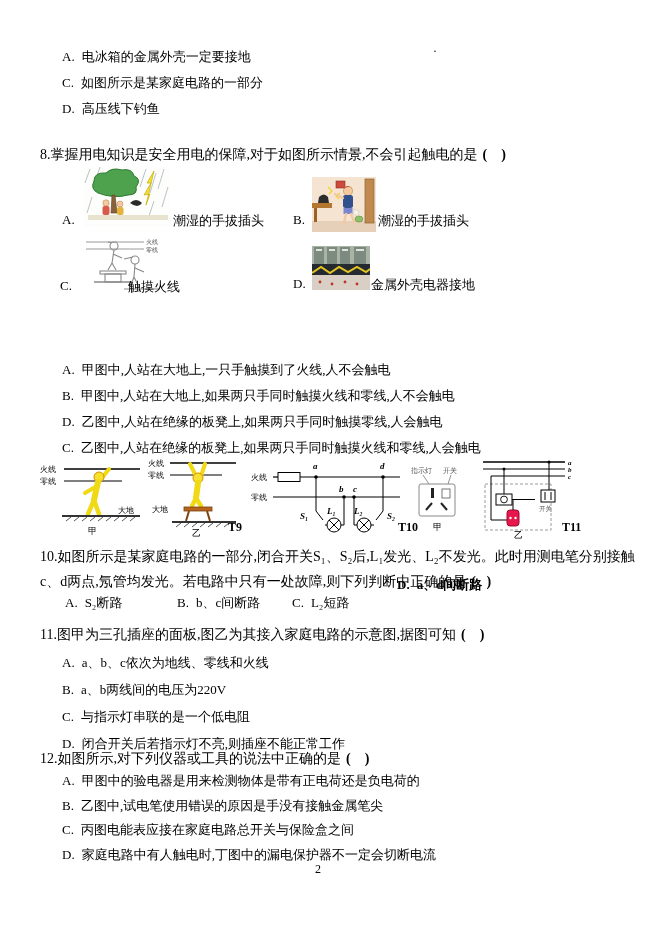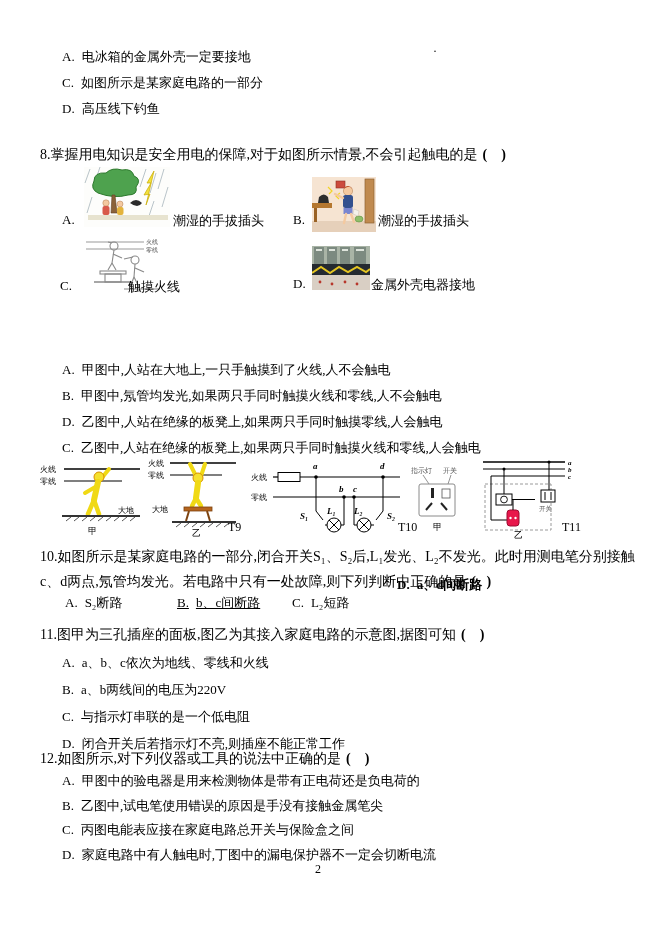--- a/index.html
+++ b/index.html
@@ -4,21 +4,21 @@
 <style>
   html,body{margin:0;padding:0;background:#fff;}
   .page{position:relative;width:636px;height:935px;background:#ffffff;
         font-family:"Liberation Serif","DejaVu Serif",serif;color:#000;overflow:hidden;}
   .abs{position:absolute;}
   .stem{font-size:14px;line-height:26px;}
   .opt{font-size:13px;line-height:26px;white-space:nowrap;}
   .optlbl{margin-right:7px;}
   .br{font-weight:bold;white-space:pre;margin-left:5px;}
   .cap{font-size:13px;white-space:nowrap;}
-  .ftag{font-size:12px;font-weight:normal;white-space:nowrap;}
+  .ftag{font-size:12px;font-weight:bold;white-space:nowrap;}
   .flabel{font-size:8px;fill:#000;}
   .fsmall{font-size:6px;fill:#555;}
   .fvar{font-size:9px;font-style:italic;font-weight:bold;fill:#000;}
   .fname{font-size:9px;fill:#000;}
   .pagenum{font-size:12px;text-align:center;width:100%;}
   svg{display:block;}
 </style>
 </head>
 <body>
 
@@ -139,21 +139,21 @@
       <circle cx="8" cy="36" r="1.4"></circle>
         <circle cx="20" cy="38" r="1.4"></circle>
         <circle cx="33" cy="36" r="1.4"></circle>
         <circle cx="45" cy="38" r="1.4"></circle>
     </g>
   </svg>
   <div class="abs cap" style="left:371px;top:276px;">金属外壳电器接地</div>
 
   <div class="abs" style="left:62px;top:357px;">
     <div class="opt"><span class="optlbl">A.</span><span>甲图中,人站在大地上,一只手触摸到了火线,人不会触电</span></div>
-    <div class="opt"><span class="optlbl">B.</span><span>甲图中,氖管均发光,如果两只手同时触摸火线和零线,人不会触电</span></div>
+    <div class="opt"><span class="optlbl">B.</span><span>甲图中,人站在大地上,如果两只手同时触摸火线和零线,人不会触电</span></div>
     <div class="opt"><span class="optlbl">D.</span><span>乙图中,人站在绝缘的板凳上,如果两只手同时触摸零线,人会触电</span></div>
     <div class="opt"><span class="optlbl">C.</span><span>乙图中,人站在绝缘的板凳上,如果两只手同时触摸火线和零线,人会触电</span></div>
   </div>
 
   <svg class="abs" style="left:38px;top:452px;" width="108" height="85" viewBox="0 0 108 85">
     <text x="2" y="20" class="flabel">火线</text>
     <line x1="26" y1="17" x2="102" y2="17" stroke="#000" stroke-width="1.6"></line>
     <text x="2" y="32" class="flabel">零线</text>
     <line x1="26" y1="29" x2="84" y2="29" stroke="#000" stroke-width="1.2"></line>
     <g>
@@ -295,21 +295,21 @@
       <circle cx="38.5" cy="66" r="1.2" fill="#fff"></circle>
       <line x1="36" y1="58" x2="36" y2="47.5" stroke="#000" stroke-width="1"></line>
     </g>
     <text x="37" y="86" class="fname">乙</text>
   </svg>
   <div class="abs ftag" style="left:562px;top:520px;">T11</div>
 
   <div class="abs stem" style="left:40px;top:544px;width:602px;line-height:25px;"><span>10.如图所示是某家庭电路的一部分,闭合开关S₁、S₂后,L₁发光、L₂不发光。此时用测电笔分别接触c、d两点,氖管均发光。若电路中只有一处故障,则下列判断中正确的是</span><span class="br">(   )</span></div>
   <div>
     <div class="abs opt" style="left:65px;top:590px;"><span class="optlbl">A.</span><span>S₂断路</span></div>
-    <div class="abs opt" style="left:177px;top:590px;text-decoration:underline;"><span class="optlbl">B.</span><span>b、c间断路</span></div>
+    <div class="abs opt" style="left:177px;top:590px;"><span class="optlbl">B.</span><span>b、c间断路</span></div>
     <div class="abs opt" style="left:292px;top:590px;"><span class="optlbl">C.</span><span>L₂短路</span></div>
     <div class="abs opt" style="left:397px;top:572px;font-weight:bold;"><span class="optlbl">D.</span><span>a、d间断路</span></div>
   </div>
 
   <div class="abs stem" style="left:40px;top:622px;white-space:nowrap;"><span>11.图甲为三孔插座的面板,图乙为其接入家庭电路的示意图,据图可知</span><span class="br">(    )</span></div>
   <div class="abs" style="left:62px;top:649px;">
     <div class="opt" style="line-height:27px;"><span class="optlbl">A.</span><span>a、b、c依次为地线、零线和火线</span></div>
     <div class="opt" style="line-height:27px;"><span class="optlbl">B.</span><span>a、b两线间的电压为220V</span></div>
     <div class="opt" style="line-height:27px;"><span class="optlbl">C.</span><span>与指示灯串联的是一个低电阻</span></div>
     <div class="opt" style="line-height:27px;"><span class="optlbl">D.</span><span>闭合开关后若指示灯不亮,则插座不能正常工作</span></div>

